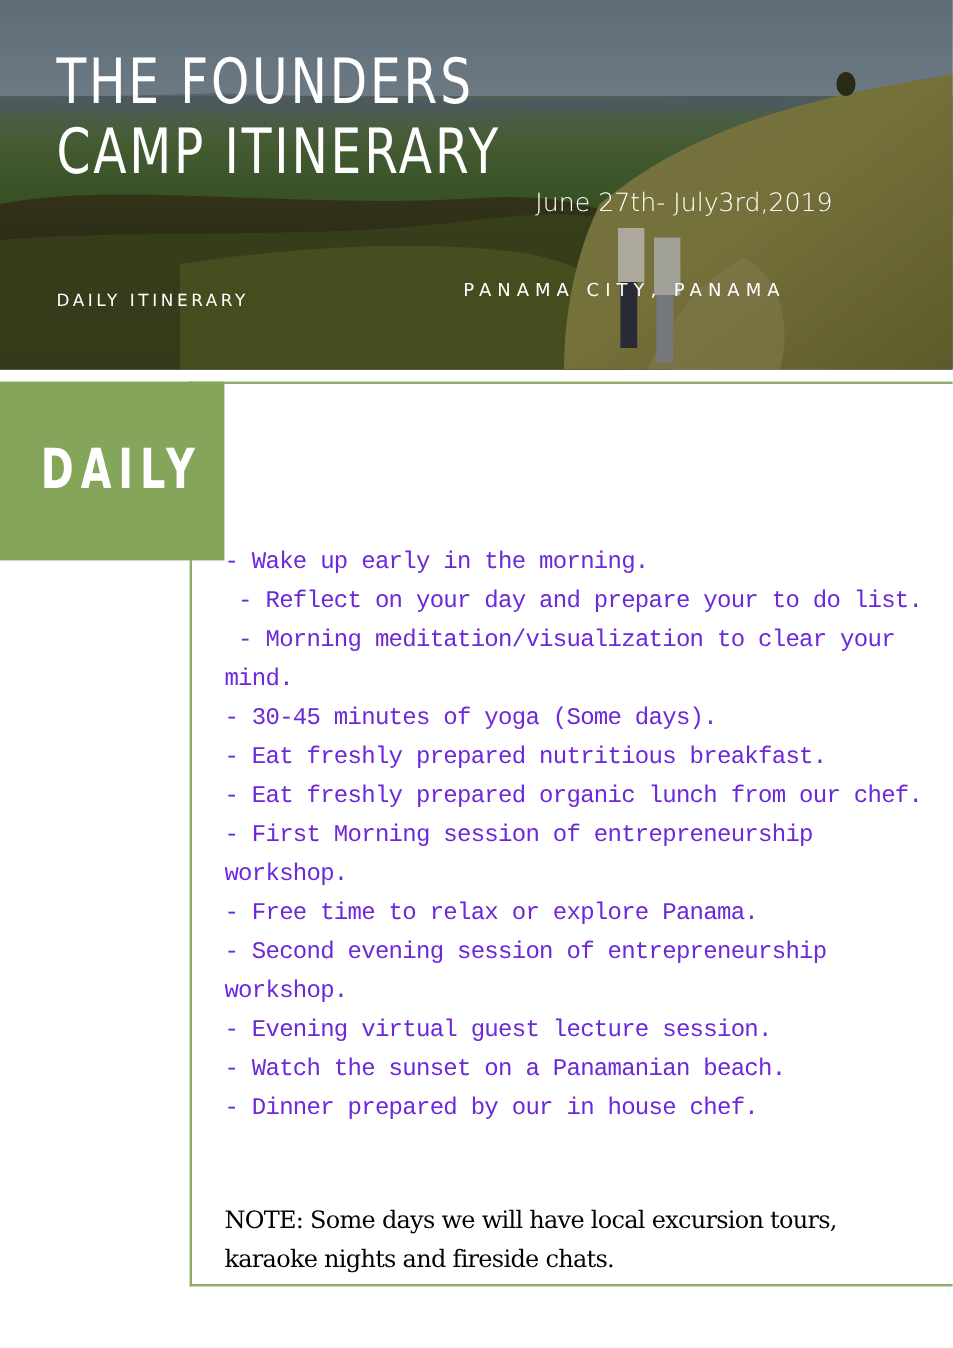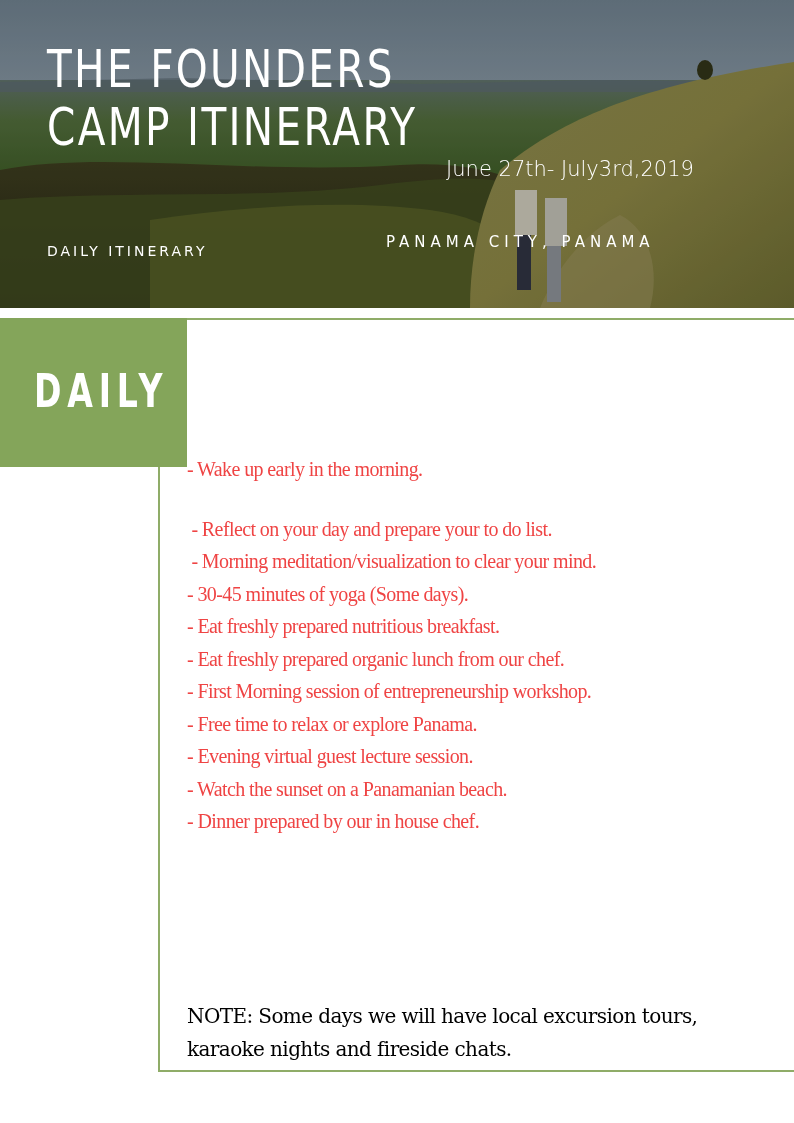--- a/index.html
+++ b/index.html
@@ -128,22 +128,22 @@
       white-space: nowrap;
     }
     .list {
       position: absolute;
       left: 187px;
       top: 453px;
       width: 585px;
       margin: 0;
       padding: 0;
       list-style: none;
-      color: #ef4444;
-      font-family: Liberation Serif, serif;
+      color: #6d28d9;
+      font-family: Liberation Mono, monospace;
       font-size: 20px;
       line-height: 32.5px;
       letter-spacing: -0.6px;
     }
     .list li { margin: 0; padding: 0; }
     .note {
       position: absolute;
       left: 187px;
       top: 1000px;
       width: 585px;
@@ -205,25 +205,26 @@
   <div class="hero-location">PANAMA CITY, PANAMA</div>
 </header>
 
 <section class="panel"></section>
 
 <div class="daily-box"></div>
 <div class="daily-label">DAILY</div>
 
 <ul class="list">
   <li>- Wake up early in the morning.</li>
-  <li style="white-space:pre;margin-top:27px;"> - Reflect on your day and prepare your to do list.</li>
+  <li style="white-space:pre;"> - Reflect on your day and prepare your to do list.</li>
   <li style="white-space:pre-wrap;"> - Morning meditation/visualization to clear your mind.</li>
   <li>- 30-45 minutes of yoga (Some days).</li>
   <li>- Eat freshly prepared nutritious breakfast.</li>
   <li>- Eat freshly prepared organic lunch from our chef.</li>
   <li>- First Morning session of entrepreneurship workshop.</li>
   <li>- Free time to relax or explore Panama.</li>
+  <li>- Second evening session of entrepreneurship workshop.</li>
   <li>- Evening virtual guest lecture session.</li>
   <li>- Watch the sunset on a Panamanian beach.</li>
   <li>- Dinner prepared by our in house chef.</li>
 </ul>
 
 <p class="note">NOTE: Some days we will have local excursion tours, karaoke nights and fireside chats.</p>
 
 </body></html>

